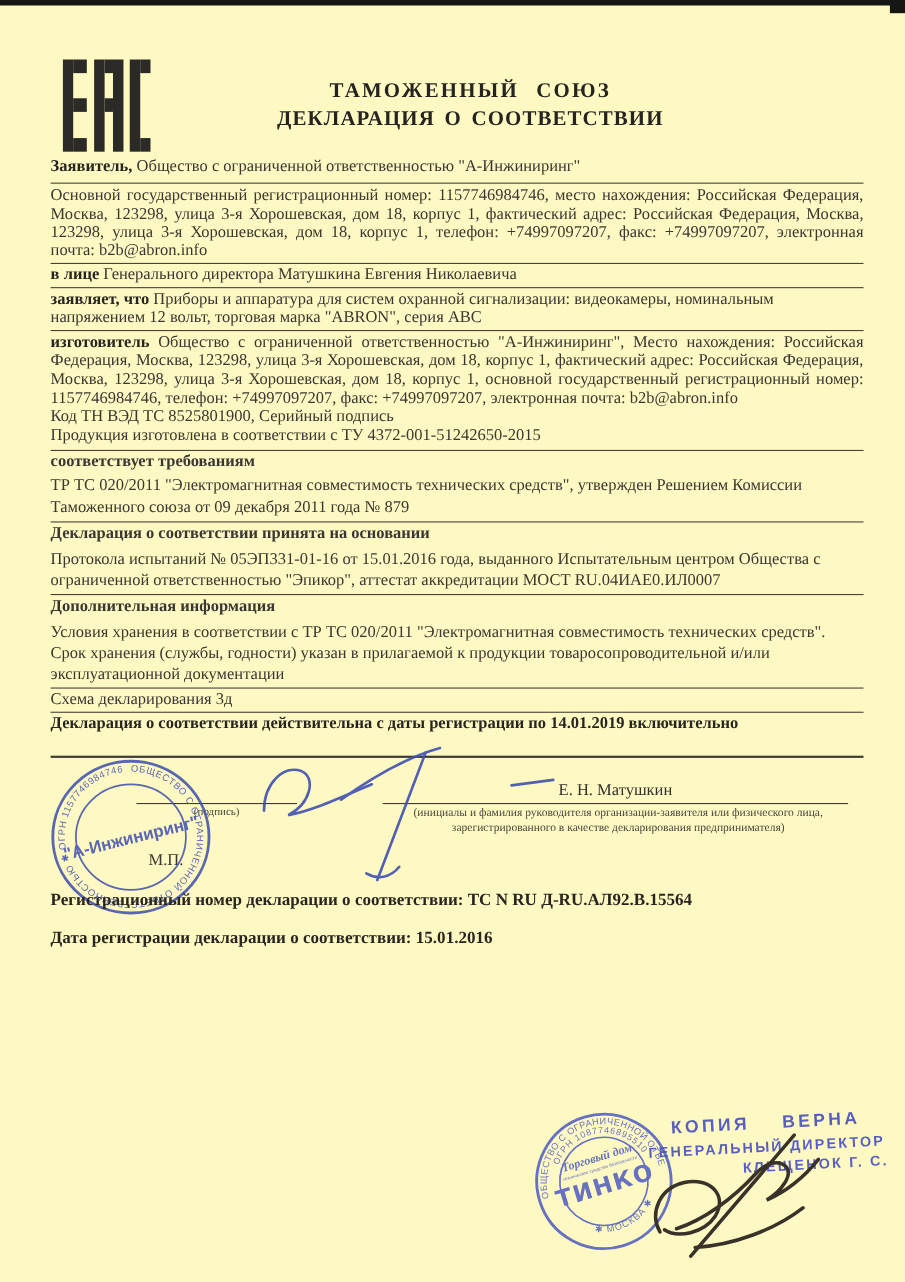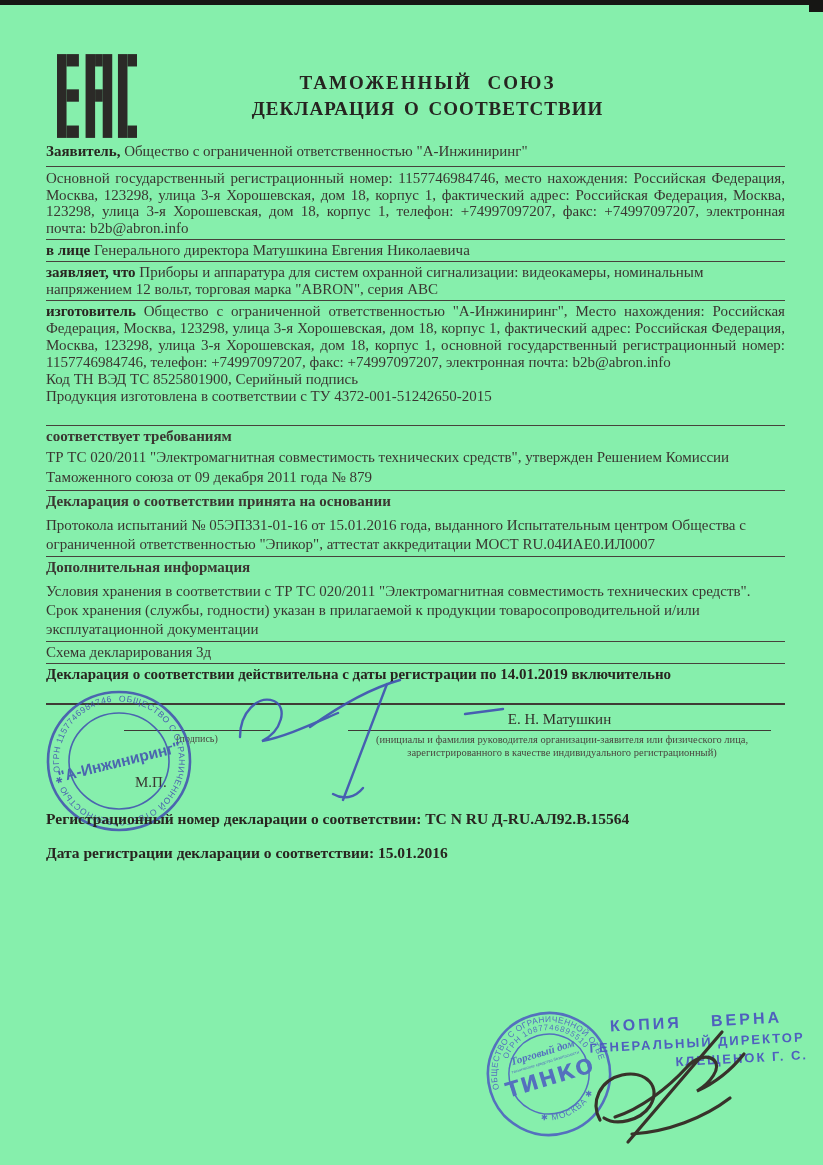--- a/index.html
+++ b/index.html
@@ -1,34 +1,34 @@
 <!DOCTYPE html>
 <html><head>
 <meta charset="utf-8">
 <style>
   html,body{margin:0;padding:0;}
-  .page{position:relative;width:823px;height:1165px;background:#86efac;overflow:hidden;
+  .page{position:relative;width:823px;height:1165px;background:#fef9c3;overflow:hidden;
         font-family:"Liberation Serif", serif;color:#3a3631;}
   .topbar{position:absolute;left:0;top:0;width:823px;height:5px;background:#161614;}
   .chip{position:absolute;right:0;top:4px;width:14px;height:8px;background:#161614;}
   
   .eac{position:absolute;left:57px;top:52px;width:80px;height:88px;}
   
   .title-wrap{position:absolute;left:0;right:0;top:72px;text-align:center;transform:translateX(16px);}
   .title-l1{font-size:19px;font-weight:bold;letter-spacing:2px;word-spacing:9px;color:#262420;}
   .title-l2{font-size:19px;font-weight:bold;letter-spacing:1px;word-spacing:3px;color:#262420;margin-top:4px;}
   
   .content{position:absolute;left:46px;top:140px;width:739px;font-size:15px;}
   .sec{border-bottom:1.6px solid #46423c;}
   b{color:#282520;}
   .s-applicant{padding:3px 0 6px;}
   .s-details{padding:3px 0 3px;line-height:16.5px;text-align:justify;}
   .s-inface{padding:2px 0 2px;}
   .s-declares{padding:2px 0 3px;line-height:16.5px;}
-  .s-manuf{padding:2px 0 20px;line-height:17px;}
+  .s-manuf{padding:2px 0 4px;line-height:17px;}
   .s-manuf .para{text-align:justify;}
   .h15{font-weight:bold;}
   .s-conform{padding:2px 0 3px;}
   .s-conform .para{line-height:19.5px;margin:3px 0 0 0;}
   .s-basis{padding:2px 0 2px;}
   .s-basis .para{line-height:19px;margin:6px 0 0 0;}
   .s-addinfo{padding:2px 0 2px;}
   .s-addinfo .para{line-height:19px;margin:6px 0 0 0;}
   .s-scheme{padding:2px 0 2px;}
   .s-valid{padding:2px 0 20px;font-weight:bold;color:#282520;border-bottom:2px solid #3f3b36;}
@@ -123,21 +123,21 @@
     <div class="sec s-scheme">Схема декларирования 3д</div>
     <div class="s-valid">Декларация о соответствии  действительна с даты регистрации по 14.01.2019 включительно</div>
   </div>
 
   <div class="sigline sig-left-line"></div>
   <div class="sig-caption">(подпись)</div>
   <div class="sig-name">Е. Н. Матушкин</div>
   <div class="sigline sig-right-line"></div>
   <div class="name-caption">
     <div>(инициалы и фамилия руководителя организации-заявителя или физического лица,</div>
-    <div>зарегистрированного в качестве индивидуального регистрационный)</div>
+    <div>зарегистрированного в качестве декларирования предпринимателя)</div>
   </div>
   <div class="mp">М.П.</div>
 
   <div class="stamp1">
     <svg width="152" height="150" viewBox="0 0 152 150" xmlns="http://www.w3.org/2000/svg">
       <g fill="none" stroke="#4352b0">
         <ellipse cx="76" cy="75" rx="71" ry="69" stroke-width="2.6"></ellipse>
         <ellipse cx="76" cy="75" rx="50" ry="48" stroke-width="1.6"></ellipse>
       </g>
       <defs>

